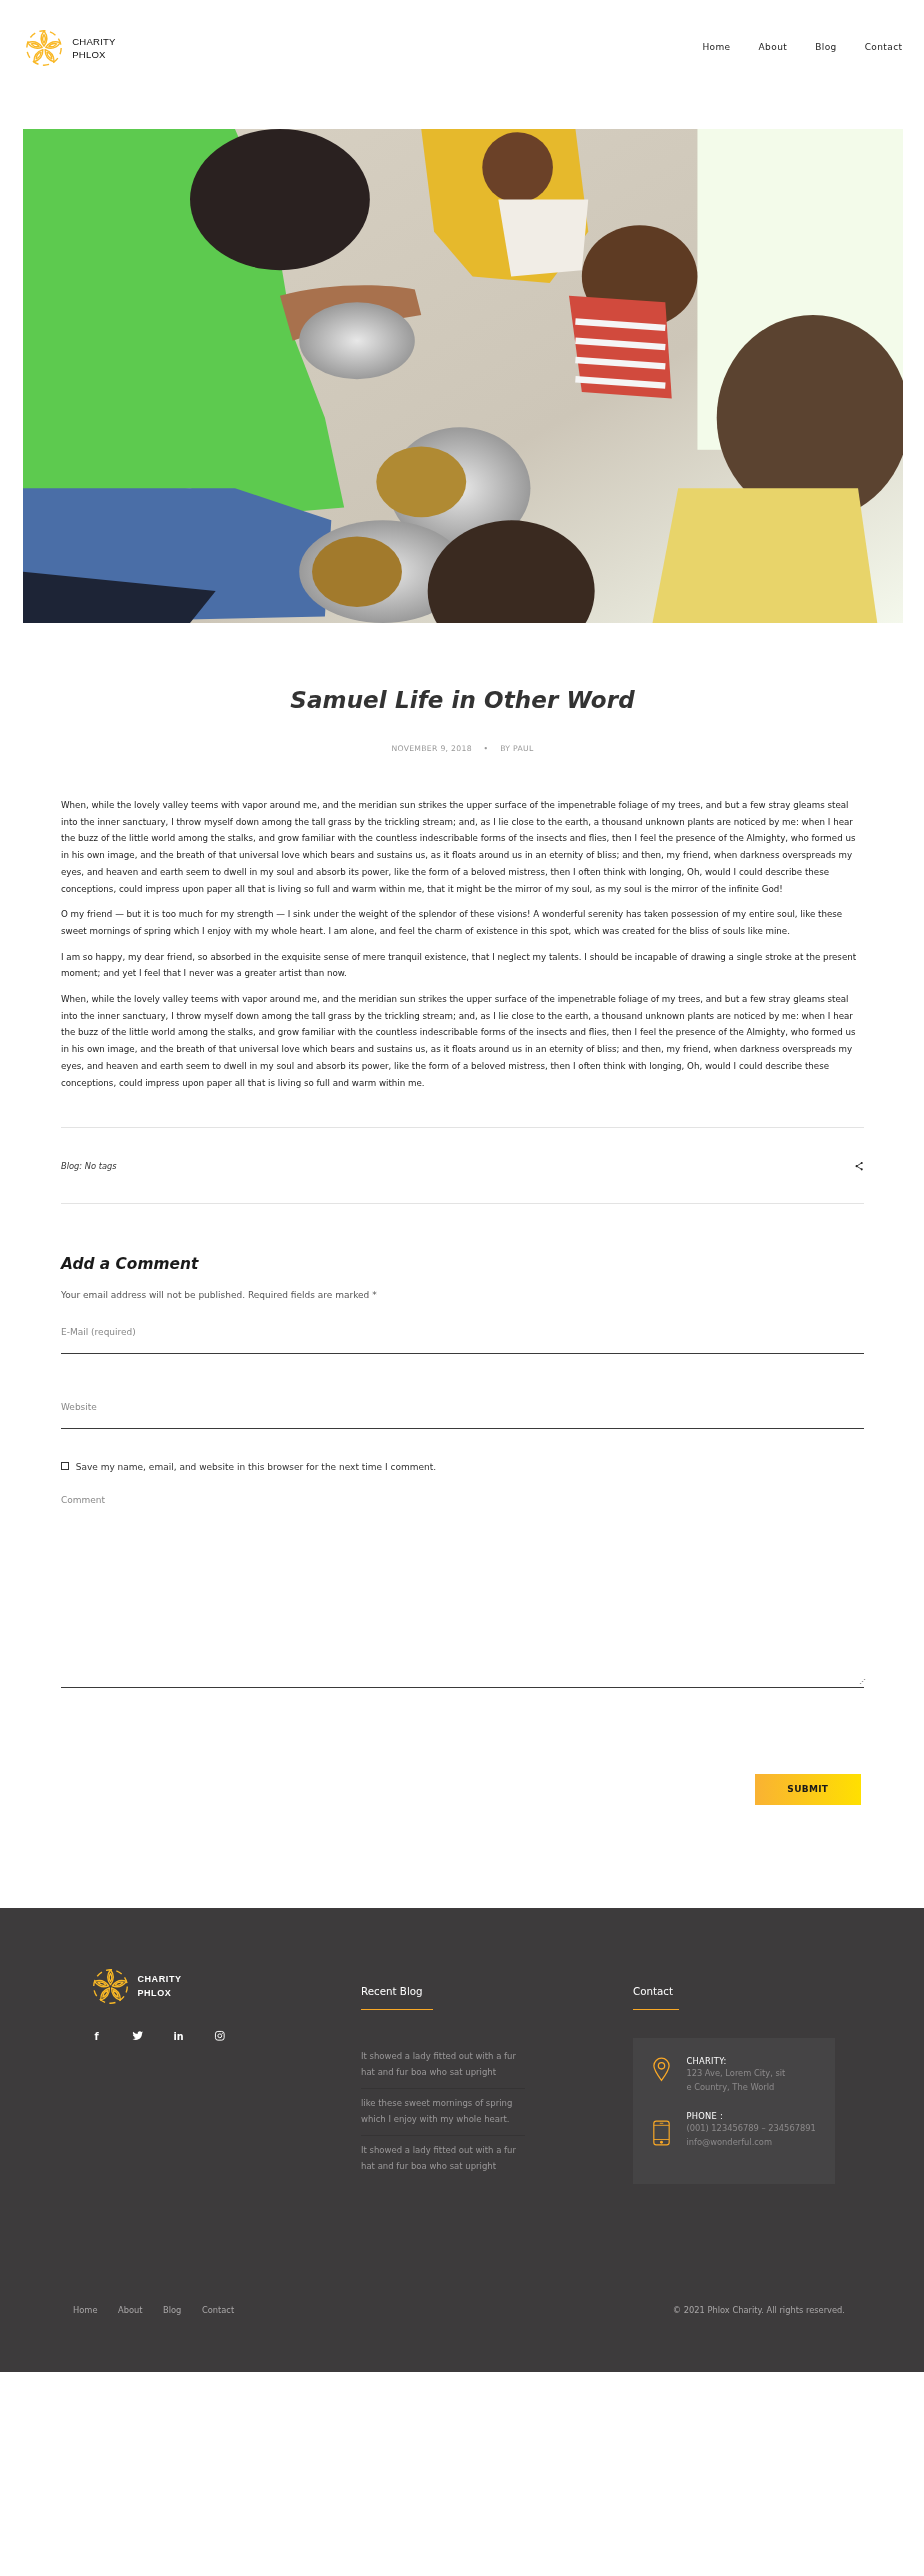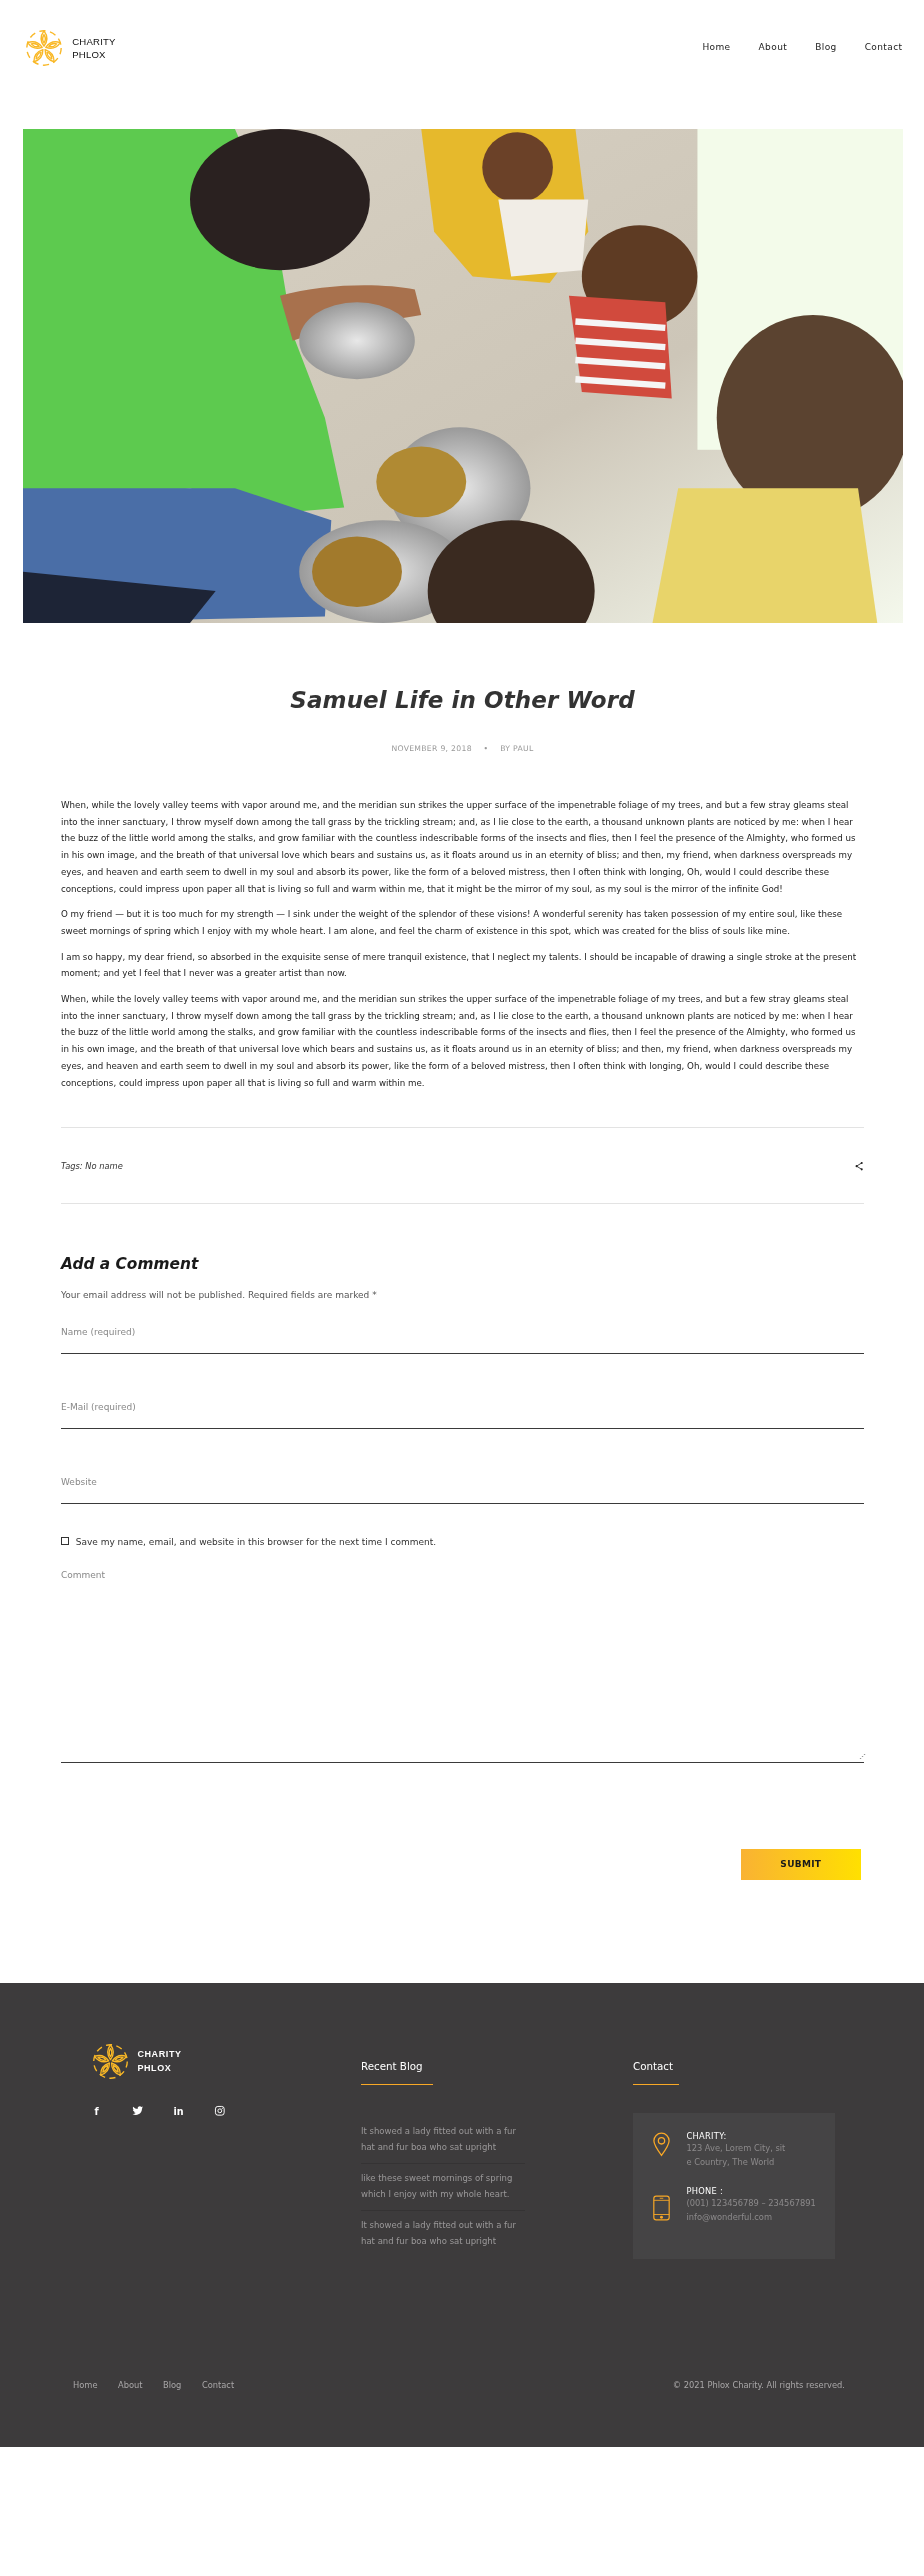--- a/index.html
+++ b/index.html
@@ -38,21 +38,21 @@
   .field input { width: 100%; border: none; outline: none; font-family: "DejaVu Sans", sans-serif; font-size: 9px; color: #333; padding: 3.9px 0; background: transparent; }
   .field input::placeholder { color: #888; }
   .field + .field { margin-top: 44px; }
   .save-row { margin-top: 33px; display: flex; font-size: 9px; color: #333; }
   .save-row .box { width: 8.3px; height: 8.3px; border: 0.6px solid #333; margin-right: 6.4px; }
   .comment-area { margin-top: 23px; border-bottom: 1.9px solid #3a3a3a; height: 193px; position: relative; }
   .comment-area textarea { width: 100%; height: 100%; border: none; outline: none; resize: none; font-family: "DejaVu Sans", sans-serif; font-size: 9px; color: #333; background: transparent; }
   .comment-area textarea::placeholder { color: #888; }
   .resize-grip { position: absolute; right: 1.3px; bottom: 2.6px; width: 5.1px; height: 5.1px; border-right: 0.6px dotted #777; transform: skew(-45deg); }
   .submit-wrap { display: flex; justify-content: flex-end; margin-top: 86px; padding-right: 3.2px; }
-  .submit-btn { width: 120px; height: 31px; border: none; background: linear-gradient(90deg, #f9b233 0%, #ffe000 100%); font-family: "DejaVu Sans", sans-serif; font-weight: bold; font-size: 9px; color: #1a1a1a; letter-spacing: 0.3px; cursor: pointer; }
+  .submit-btn { width: 106px; height: 31px; border: none; background: linear-gradient(90deg, #f9b233 0%, #ffe000 100%); font-family: "DejaVu Sans", sans-serif; font-weight: bold; font-size: 9px; color: #1a1a1a; letter-spacing: 0.3px; cursor: pointer; }
 
   
   .footer { margin-top: 103px; background: #3d3b3c; height: 464px; position: relative; color: #fff; }
   .footer-col { position: absolute; top: 0; }
   .f-about { left: 90px; top: 58px; width: 193px; }
   .f-logo { display: flex; align-items: center; }
   .f-logo .logo-mark { width: 41px; height: 41px; }
   .f-logo-text { margin-left: 6.4px; font-family: "Liberation Sans", sans-serif; font-weight: bold; font-size: 9px; line-height: 14px; color: #fff; letter-spacing: 0.6px; }
   .f-about-text { margin-top: 31px; font-size: 8.7px; line-height: 15.4px; color: #9a9899; }
   .f-social { margin-top: 23px; display: flex; gap: 28px; }
@@ -167,36 +167,33 @@
   </div>
 
   <div class="post-body">
     <p>When, while the lovely valley teems with vapor around me, and the meridian sun strikes the upper surface of the impenetrable foliage of my trees, and but a few stray gleams steal into the inner sanctuary, I throw myself down among the tall grass by the trickling stream; and, as I lie close to the earth, a thousand unknown plants are noticed by me: when I hear the buzz of the little world among the stalks, and grow familiar with the countless indescribable forms of the insects and flies, then I feel the presence of the Almighty, who formed us in his own image, and the breath of that universal love which bears and sustains us, as it floats around us in an eternity of bliss; and then, my friend, when darkness overspreads my eyes, and heaven and earth seem to dwell in my soul and absorb its power, like the form of a beloved mistress, then I often think with longing, Oh, would I could describe these conceptions, could impress upon paper all that is living so full and warm within me, that it might be the mirror of my soul, as my soul is the mirror of the infinite God!</p>
     <p>O my friend — but it is too much for my strength — I sink under the weight of the splendor of these visions! A wonderful serenity has taken possession of my entire soul, like these sweet mornings of spring which I enjoy with my whole heart. I am alone, and feel the charm of existence in this spot, which was created for the bliss of souls like mine.</p>
     <p>I am so happy, my dear friend, so absorbed in the exquisite sense of mere tranquil existence, that I neglect my talents. I should be incapable of drawing a single stroke at the present moment; and yet I feel that I never was a greater artist than now.</p>
     <p>When, while the lovely valley teems with vapor around me, and the meridian sun strikes the upper surface of the impenetrable foliage of my trees, and but a few stray gleams steal into the inner sanctuary, I throw myself down among the tall grass by the trickling stream; and, as I lie close to the earth, a thousand unknown plants are noticed by me: when I hear the buzz of the little world among the stalks, and grow familiar with the countless indescribable forms of the insects and flies, then I feel the presence of the Almighty, who formed us in his own image, and the breath of that universal love which bears and sustains us, as it floats around us in an eternity of bliss; and then, my friend, when darkness overspreads my eyes, and heaven and earth seem to dwell in my soul and absorb its power, like the form of a beloved mistress, then I often think with longing, Oh, would I could describe these conceptions, could impress upon paper all that is living so full and warm within me.</p>
   </div>
 
   <div class="tags-bar">
-    <span class="tags-text">Tags: No name</span>
+    <span class="tags-text">Blog: No tags</span>
     <svg class="share-icon" viewBox="0 0 16 16">
       <circle cx="12" cy="3" r="1.6" fill="#222"></circle>
       <circle cx="4" cy="8" r="1.6" fill="#222"></circle>
       <circle cx="12" cy="13" r="1.6" fill="#222"></circle>
       <path d="M12 3 L4 8 L12 13" stroke="#222" stroke-width="1.3" fill="none"></path>
     </svg>
   </div>
 
   <section class="comment">
     <h2>Add a Comment</h2>
     <p class="notice">Your email address will not be published. Required fields are marked *</p>
 
-    <div class="field">
-      <input type="text" placeholder="Name (required)" style="">
-    </div>
     <div class="field">
       <input type="email" placeholder="E-Mail (required)" style="">
     </div>
     <div class="field">
       <input type="text" placeholder="Website" style="">
     </div>
 
     <label class="save-row">
       <span class="box"></span>
       <span>Save my name, email, and website in this browser for the next time I comment.</span>

